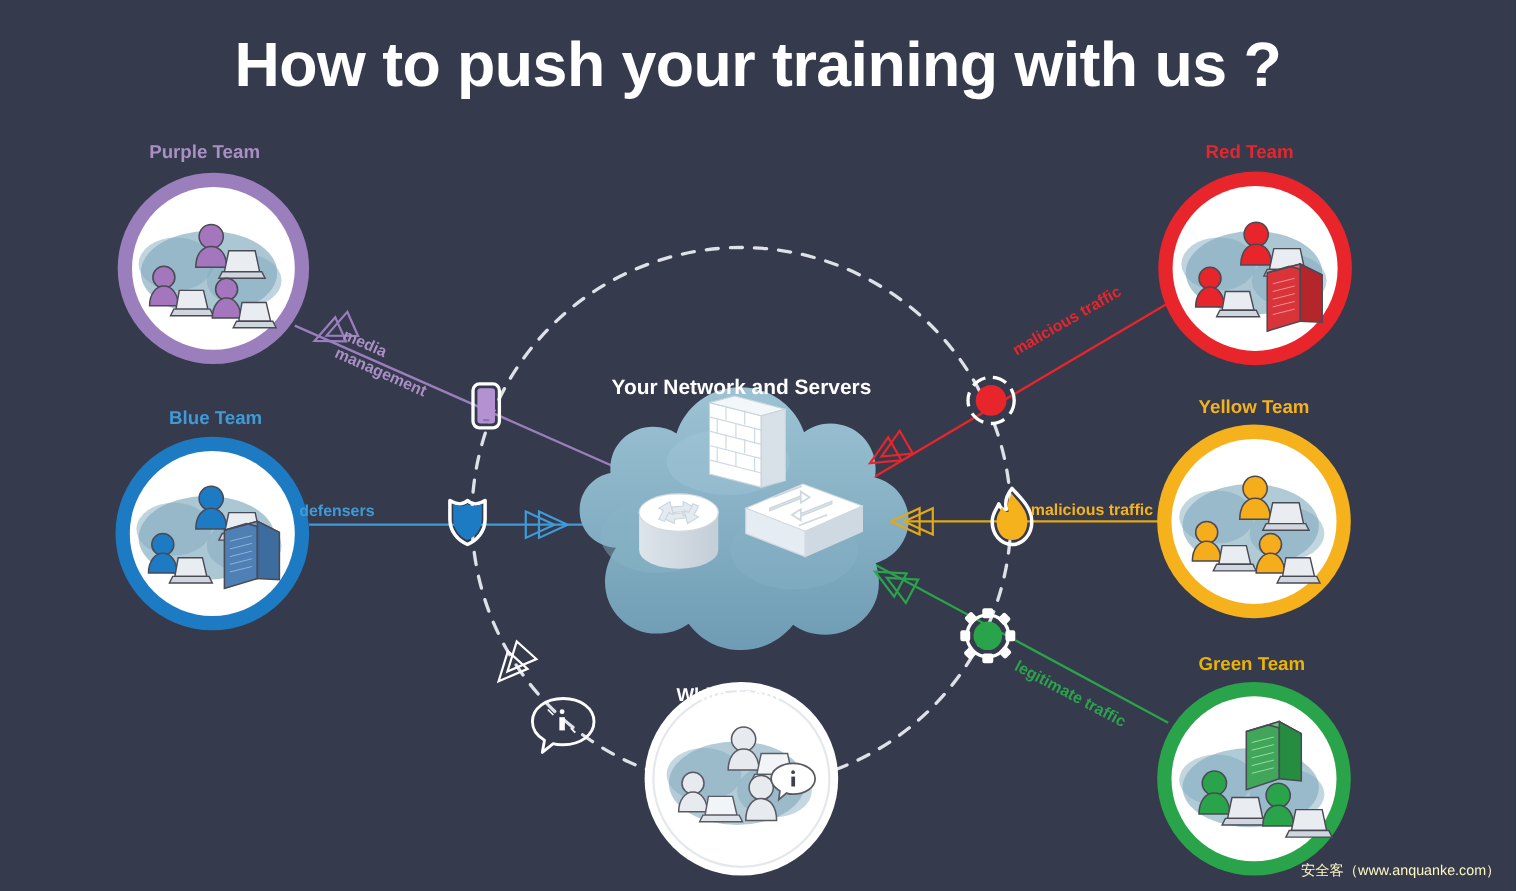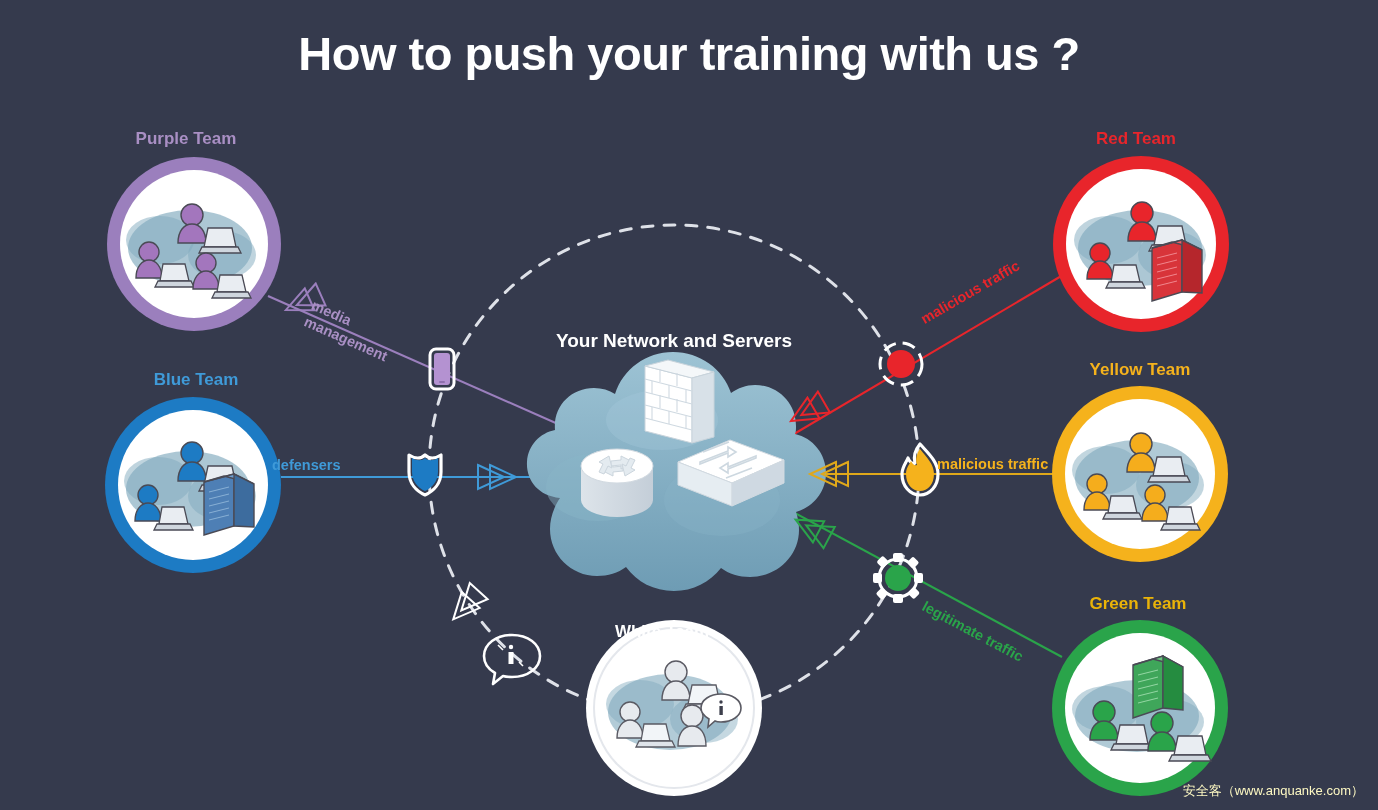--- a/index.html
+++ b/index.html
@@ -24,21 +24,21 @@
     width: 1378px;
     height: 810px;
   }
   .page-title {
     position: absolute;
     left: 0;
     top: 26px;
     width: 1378px;
     text-align: center;
     color: #ffffff;
-    font-size: 47px;
+    font-size: 57px;
     font-weight: bold;
     letter-spacing: -0.5px;
     font-family: "Liberation Sans", sans-serif;
   }
   .team-label {
     position: absolute;
     font-size: 17px;
     font-weight: bold;
     white-space: nowrap;
     text-align: center;
@@ -460,21 +460,21 @@
   <div class="team-label" style="left:116px; top:370px; width:160px; color:#3f9ad8;text-align:center;">Blue Team</div>
 
   <div class="team-label" style="left:582px; top:594px; width:160px; color:#ffffff;margin-top:28px;">White Team</div>
 
   <div class="team-label" style="left:1056px; top:129px; width:160px; color:#e8252b;">Red Team</div>
 
   <div class="team-label" style="left:1060px; top:360px; width:160px; color:#f5b21c;">Yellow Team</div>
 
   <div class="team-label" style="left:1058px; top:594px; width:160px; color:#eab308;">Green Team</div>
 
-  <div class="center-label" style="left:524px; top:330px; width:300px;">Your Network and Servers</div>
+  <div class="center-label" style="left:524px; top:342px; width:300px;">Your Network and Servers</div>
 
   <div class="edge-label two-line" style="left:316px; top:296px; color:#a98fc4; transform:rotate(24deg); transform-origin:left top;">
     <div>media</div>
     <div>management</div>
   </div>
 
   <div class="edge-label" style="left:272px; top:457px; color:#3f9ad8;">defensers</div>
 
   <div class="edge-label" style="left:918px; top:313px; color:#e8252b; transform:rotate(-30deg); transform-origin:left top;">malicious traffic</div>
 

